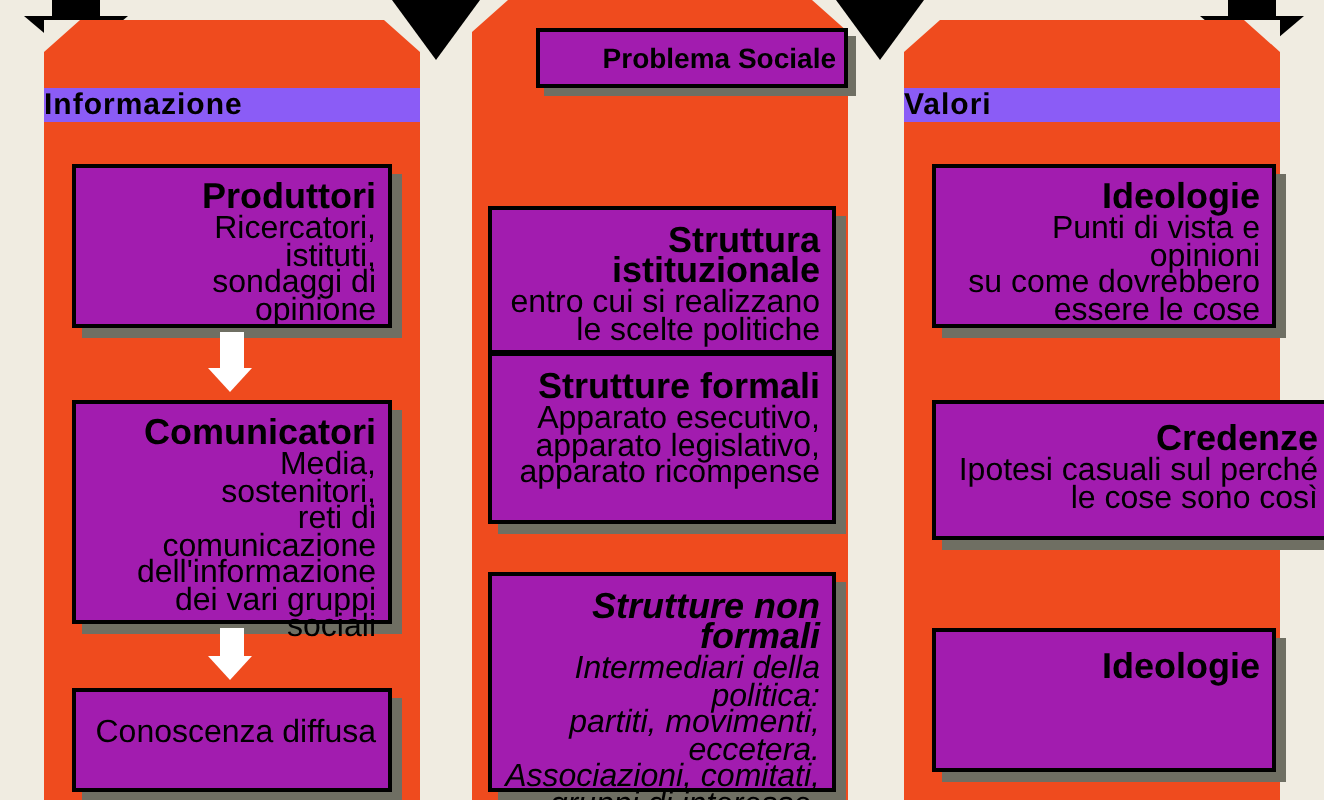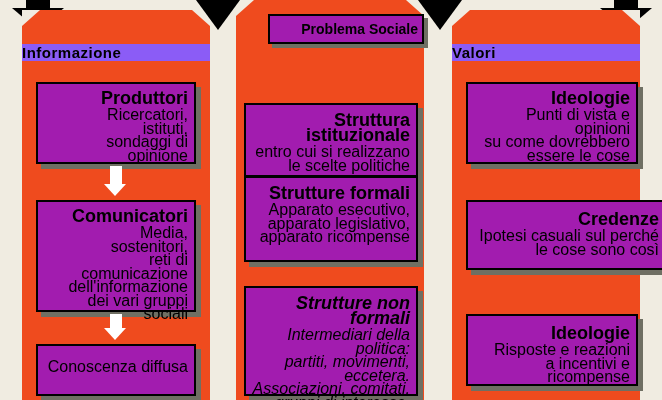--- a/index.html
+++ b/index.html
@@ -200,22 +200,20 @@
   </div>
 
   <div class="card" style="left:466px; top:200px; width:201px; height:70px; padding:10px 6px 0 6px;">
     <span class="title">Credenze</span>
     <span class="body">Ipotesi casuali sul perché
 le cose sono così</span>
   </div>
 
   <div class="card" style="left:466px; top:314px; width:172px; height:72px; padding:10px 6px 0 6px;">
     <span class="title">Ideologie</span>
-    <span class="body">Risposte e reazioni
-a incentivi e ricompense</span>
   </div>
 
   <div style="position:absolute; left:196px; top:0px; width:0; height:0;
               border-left:22px solid transparent; border-right:22px solid transparent;
               border-top:30px solid #000;"></div>
   <div style="position:absolute; left:418px; top:0px; width:0; height:0;
               border-left:22px solid transparent; border-right:22px solid transparent;
               border-top:30px solid #000;"></div>
 
 </div>

